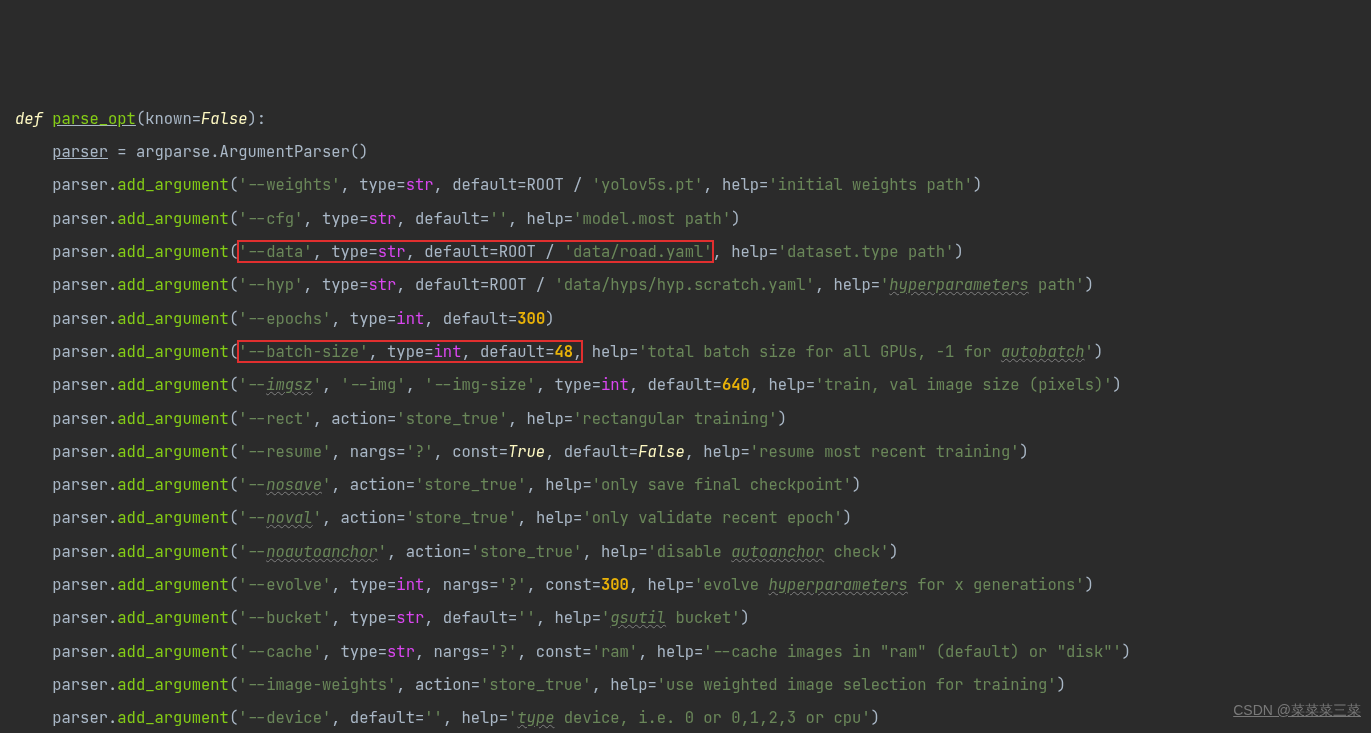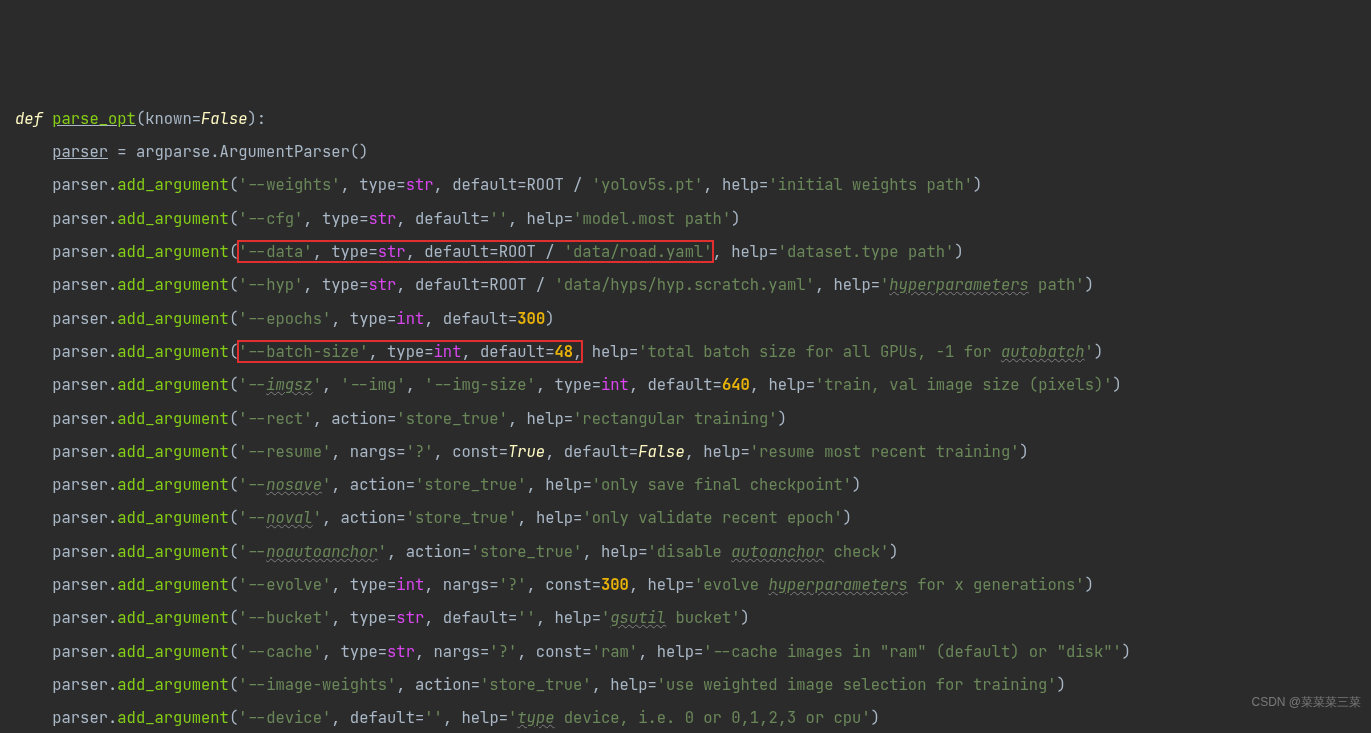--- a/index.html
+++ b/index.html
@@ -20,26 +20,27 @@
   .fn { color:#84cc16; }                        
   .str { color:#6a8759; }                         
   .bi  { color:#d946ef; }                         
   .idu { text-decoration:underline; text-decoration-color:#a9b7c6; }  
   .wavy { text-decoration: underline wavy #808080; text-decoration-thickness:1px;font-style:italic;}  
   .num { color:#eab308;font-weight:bold; }
   .hl  { outline:2px solid #e12f2f; outline-offset:-1px;}  
   .watermark{
     position:absolute;
     right:10px;
-    bottom:14px;
+    bottom:6px;
     color:#b8b8b8;
     font-family:sans-serif;
-    font-size:12px;
+    font-size:14px;
     opacity:.55;
     pointer-events:none;
+    text-decoration:underline;
   }
 </style>
 </head>
 <body>
 
 
 <div><span><span class="kw">def </span><span class="fn idu">parse_opt</span><span>(</span><span>known</span><span>=</span><span class="kw">False</span><span>):</span></span>
 <span><span>    </span><span class="idu">parser</span><span> = argparse.ArgumentParser()</span></span>
 <span><span>    parser.</span><span class="fn">add_argument</span><span>(</span><span class="str">'--weights'</span><span>, type=</span><span class="bi">str</span><span>, default=ROOT / </span><span class="str">'yolov5s.pt'</span><span>, help=</span><span class="str">'initial weights path'</span><span>)</span></span>
 <span><span>    parser.</span><span class="fn">add_argument</span><span>(</span><span class="str">'--cfg'</span><span>, type=</span><span class="bi">str</span><span>, default=</span><span class="str">''</span><span>, help=</span><span class="str">'model.most path'</span><span>)</span></span>

